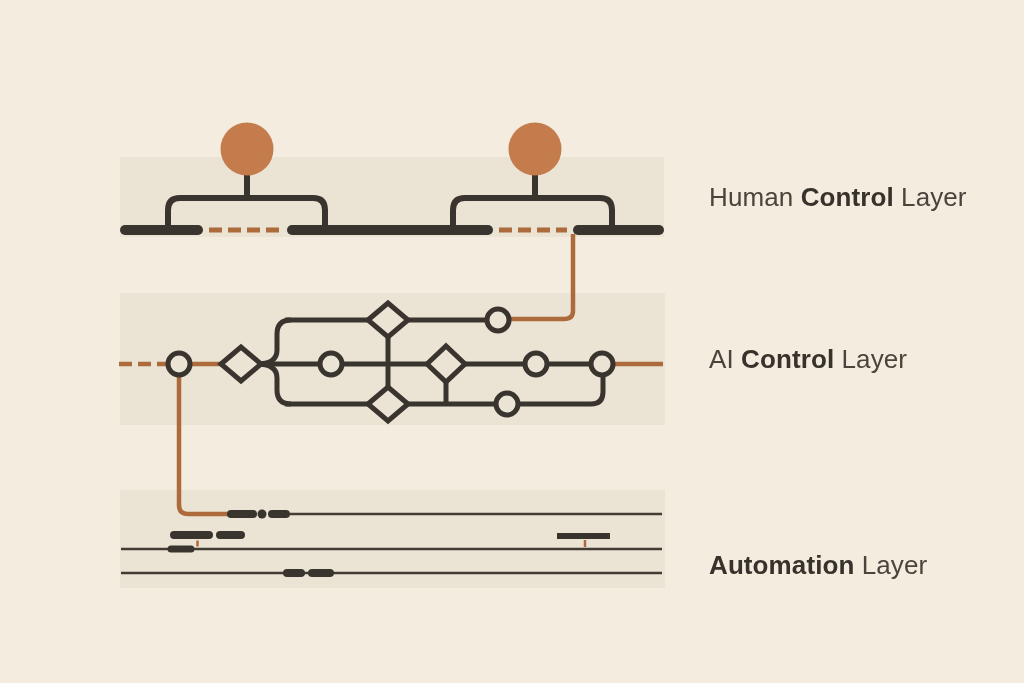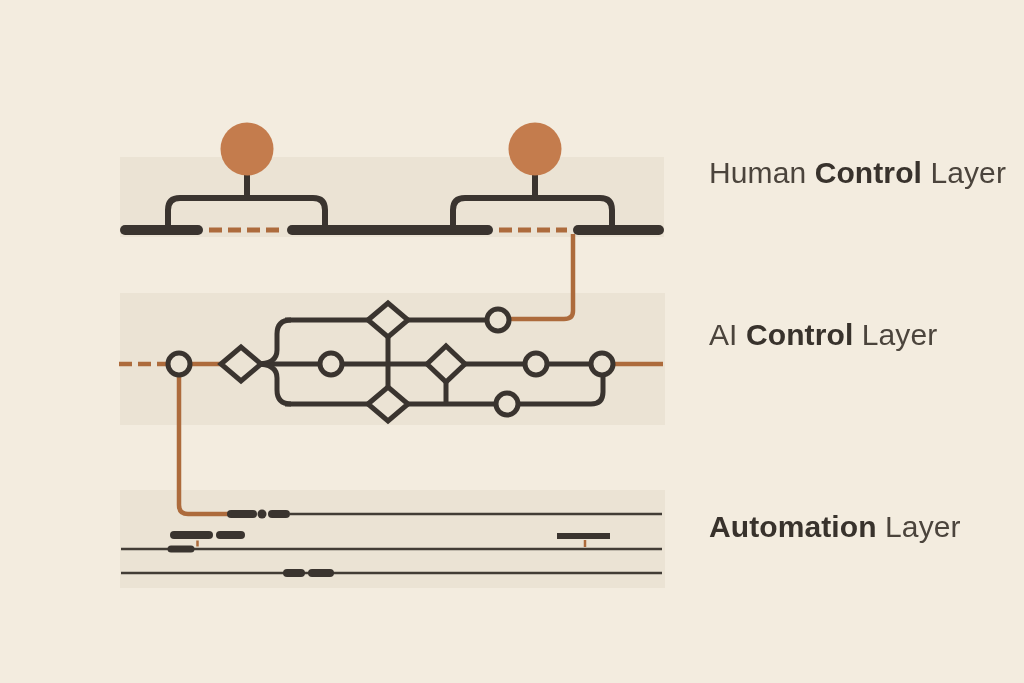--- a/index.html
+++ b/index.html
@@ -18,27 +18,27 @@
   .w7{stroke-width:7;stroke-linecap:round}
   .w6{stroke-width:6}
   .w5{stroke-width:5}
   .w45{stroke-width:4.5}
   .w25{stroke-width:2.5}
   .dash{stroke-dasharray:13 6}
   .node{fill:var(--band,#ebe3d4);stroke:var(--line-dark,#3a342f);stroke-width:5}
   .head{fill:var(--figure-fill,#c47c4d)}
   .dot{fill:var(--line-dark,#3a342f)}
   .layer-label{
-    position:absolute;left:709px;font-size:30px;line-height:26px;
-    color:var(--text-regular,#4b443c);letter-spacing:.1px;white-space:nowrap;
+    position:absolute;left:709px;font-size:26px;line-height:26px;
+    color:var(--text-regular,#4b443c);letter-spacing:.1px;white-space:nowrap;margin-top:24px;
   }
   .layer-label b{font-weight:700;color:var(--text-bold,#38322c)}
   #label-human{top:160px}
   #label-ai{top:322px}
-  #label-automation{top:514px}
+  #label-automation{top:528px}
 </style>
 </head>
 <body>
 
 <svg width="1024" height="683" viewBox="0 0 1024 683">
 
   <rect class="band" x="120" y="157" width="544" height="80"></rect>
   <rect class="band" x="120" y="293" width="545" height="132"></rect>
   <rect class="band" x="120" y="490" width="545" height="98"></rect>
 

